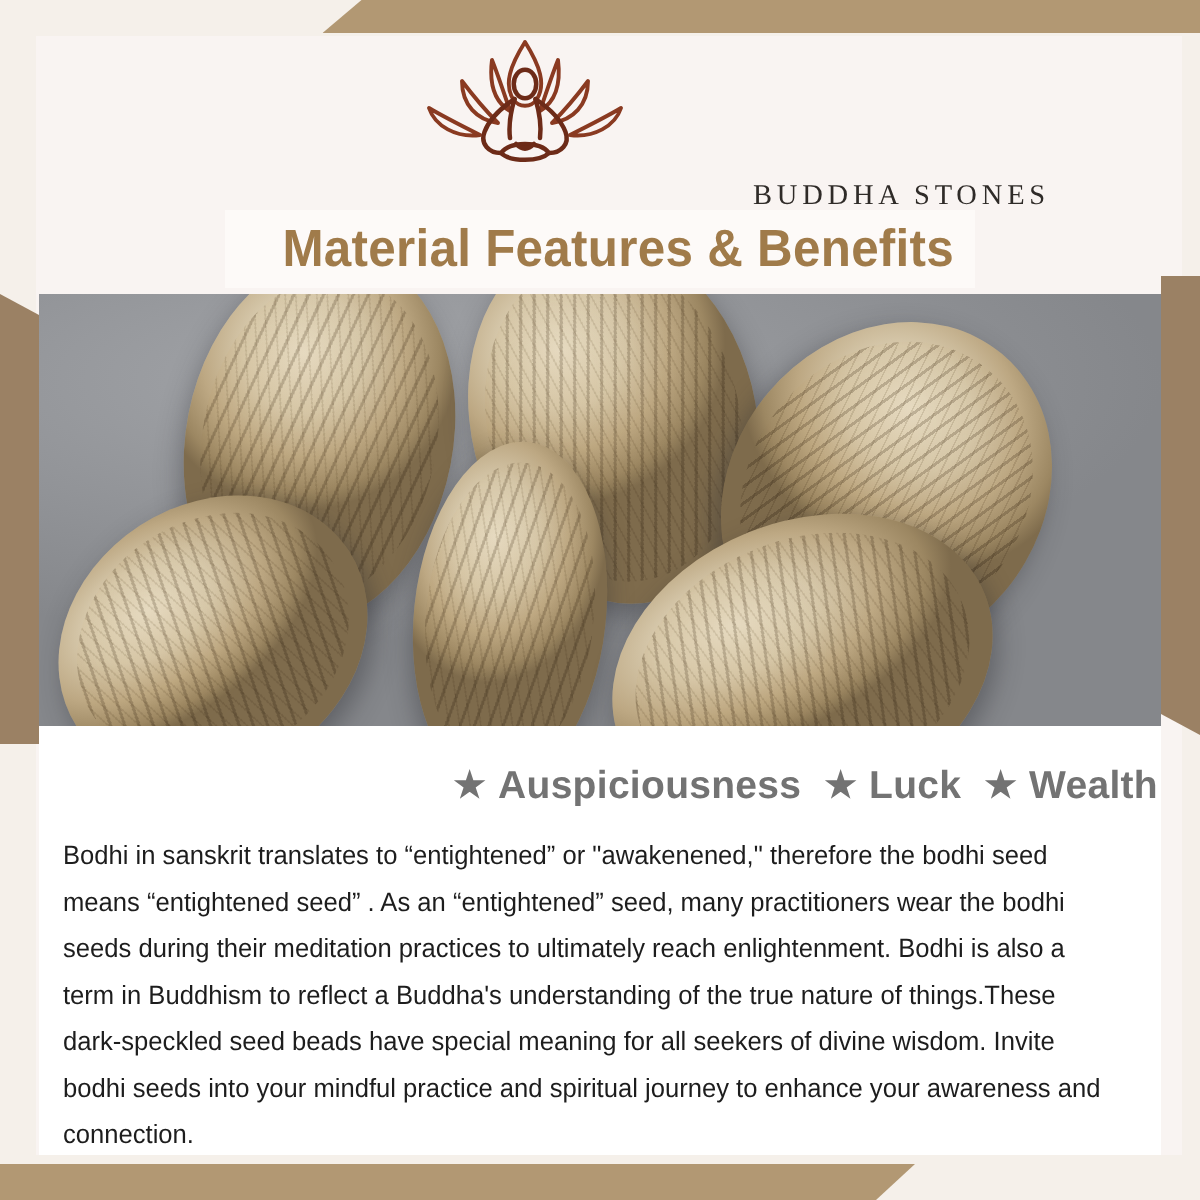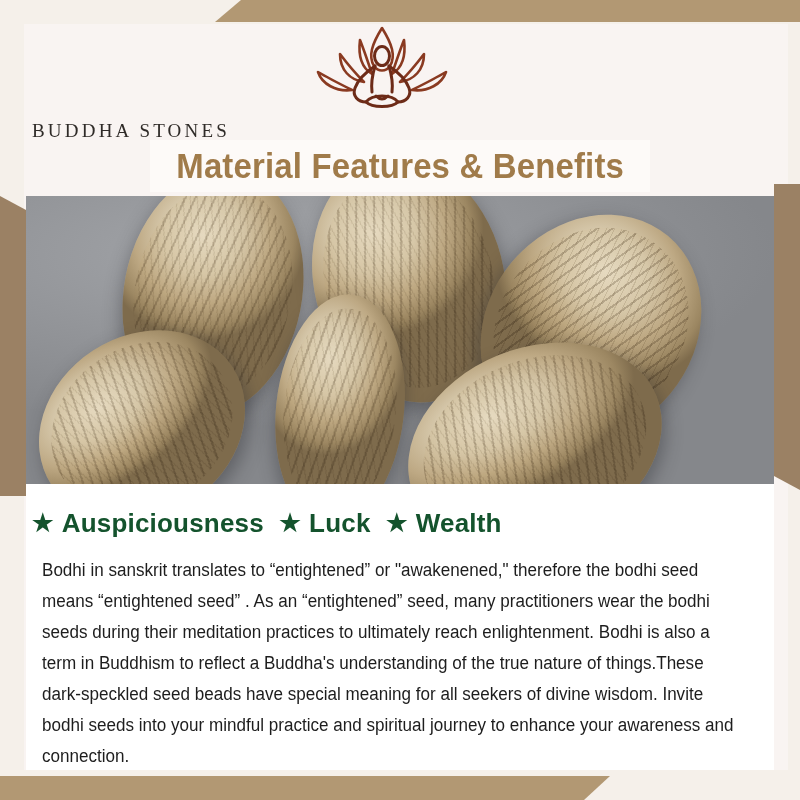--- a/index.html
+++ b/index.html
@@ -68,23 +68,22 @@
     bottom: 30px;
     background: #f9f4f2;
   }
 
   
   .logo-block {
     position: absolute;
     left: 0;
     top: 22px;
     width: 700px;
-    text-align: left;
+    text-align: right;
     z-index: 5;
-    padding-left: 32px;
   }
   .logo-mark {
     display: block;
     margin: 0 auto;
   }
   .logo-word {
     margin-top: 2px;
     font-family: "Liberation Serif", serif;
     font-size: 19px;
     letter-spacing: 3.2px;
@@ -95,21 +94,21 @@
   
   .title-banner {
     position: absolute;
     left: 150px;
     top: 140px;
     width: 500px;
     height: 52px;
     background: #fdfaf8;
     display: flex;
     align-items: center;
-    justify-content: center;
+    justify-content: flex-end;
     z-index: 6;
   }
   .title-text {
     font-family: "Liberation Sans Narrow", "Liberation Sans", sans-serif;
     font-size: 35px;
     font-weight: bold;
     color: #a07b4a;
     letter-spacing: 0.2px;
     transform: scaleX(0.94);
     white-space: nowrap;
@@ -183,22 +182,22 @@
     position: absolute;
     left: 26px;
     top: 484px;
     width: 748px;
     bottom: 30px;
     background: #ffffff;
     z-index: 3;
   }
   .benefits {
     margin-top: 24px;
-    text-align: left;
-    color: #14532d;
+    text-align: right;
+    color: #737373;
     font-size: 26px;
     font-weight: bold;
     letter-spacing: 0.2px;
     white-space: nowrap;
   }
   .benefits .star {
     font-size: 24px;
     margin: 0 6px;
     position: relative;
     top: -1px;

